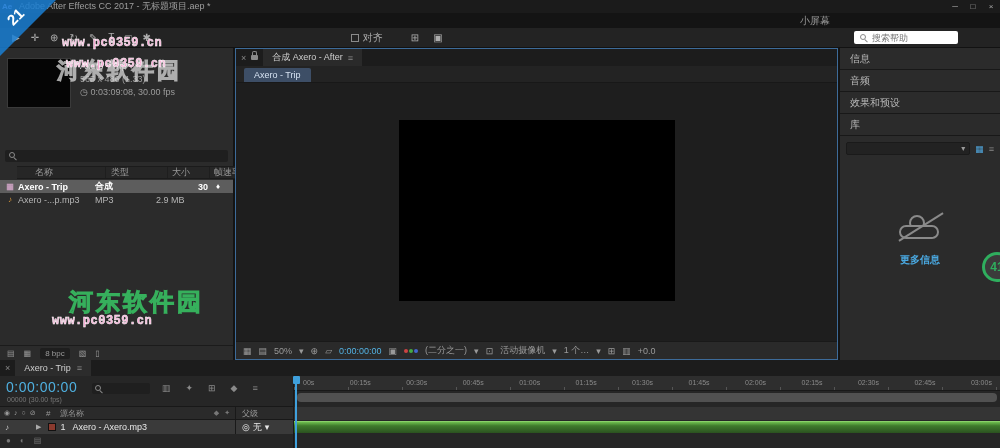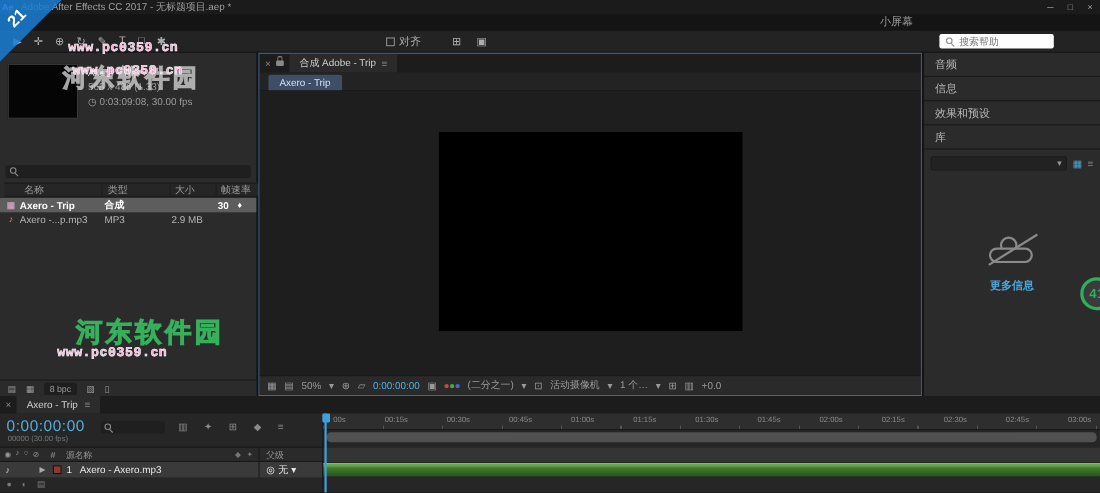--- a/index.html
+++ b/index.html
@@ -43,21 +43,21 @@
 .comp-panel { position:absolute; left:235px; top:48px; width:603px; height:312px; background:#232323;
   border:1px solid #3d6b99; display:flex; flex-direction:column; }
 .right-panel { position:absolute; left:840px; top:48px; width:160px; height:312px; background:#181818; }
 
 
 .proj-thumb { position:absolute; left:7px; top:10px; width:64px; height:50px; background:#050505; border:1px solid #3a3a3a; }
 .proj-info { position:absolute; left:80px; top:12px; font-size:9px; color:#9c9c9c; line-height:13px; }
 .proj-name { color:#d8d8d8; }
 .proj-search { position:absolute; left:5px; top:102px; width:223px; height:12px; background:#1f1f1f;
   border-radius:2px; display:flex; align-items:center; padding:0 4px; }
-.proj-table-header { position:absolute; left:4px; top:118px; width:100%; height:13px; background:#262626;
+.proj-table-header { position:absolute; left:17px; top:118px; width:100%; height:13px; background:#262626;
   border-top:1px solid #1b1b1b; border-bottom:1px solid #1b1b1b; display:flex; align-items:center; font-size:9px; color:#9a9a9a; }
 .col-name { width:88px; padding-left:18px; }
 .col-type { width:62px; padding-left:5px; border-left:1px solid #1e1e1e; height:100%; display:flex; align-items:center; }
 .col-size { width:42px; padding-left:4px; border-left:1px solid #1e1e1e; height:100%; display:flex; align-items:center; }
 .col-fps  { flex:1; padding-left:4px; border-left:1px solid #1e1e1e; height:100%; display:flex; align-items:center; }
 .proj-row { position:absolute; left:0; width:100%; height:13px; display:flex; align-items:center; font-size:9px; color:#b5b5b5; }
 .row-selected { background:#5d5d5d; color:#fff; font-weight:bold; }
 .item-icon { width:10px; margin:0 3px 0 5px; font-size:8px; text-align:center; }
 .proj-footer { position:absolute; left:0; bottom:0; width:100%; height:15px; background:#2b2b2b;
   border-top:1px solid #1b1b1b; display:flex; align-items:center; gap:9px; padding-left:7px; font-size:8px; color:#9a9a9a; }
@@ -238,21 +238,21 @@
       <span>▧</span>
       <span>▯</span>
     </div>
   </div>
 
   <div class="comp-panel">
     <div class="comp-tabs">
       <span style="margin:0 5px; color:#888; font-size:9px;">×</span>
       <span class="lock-icon" style="margin-right:5px;"></span>
       <div class="comp-tab">
-        <span>合成 Adobe - Trip</span>
+        <span>合成 Axero - After</span>
         <span style="color:#888;">≡</span>
       </div>
     </div>
     <div class="comp-subtabs">
       <span class="comp-subtab">Axero - Trip</span>
     </div>
     <div class="viewer">
       <div class="stage"></div>
     </div>
     <div class="comp-bottombar">
@@ -277,24 +277,24 @@
       <span>1 个…</span>
       <span>▾</span>
       <span class="ibtn">⊞</span>
       <span class="ibtn">▥</span>
       <span>+0.0</span>
     </div>
   </div>
 
   <div class="right-panel">
     <div class="rp-section">
+      <span>信息</span>
+    </div>
+    <div class="rp-section">
       <span>音频</span>
-    </div>
-    <div class="rp-section">
-      <span>信息</span>
     </div>
     <div class="rp-section">
       <span>效果和预设</span>
     </div>
     <div class="rp-section">
       <span>库</span>
     </div>
     <div class="rp-lib-body">
       <div class="lib-controls">
         <div class="lib-select">

